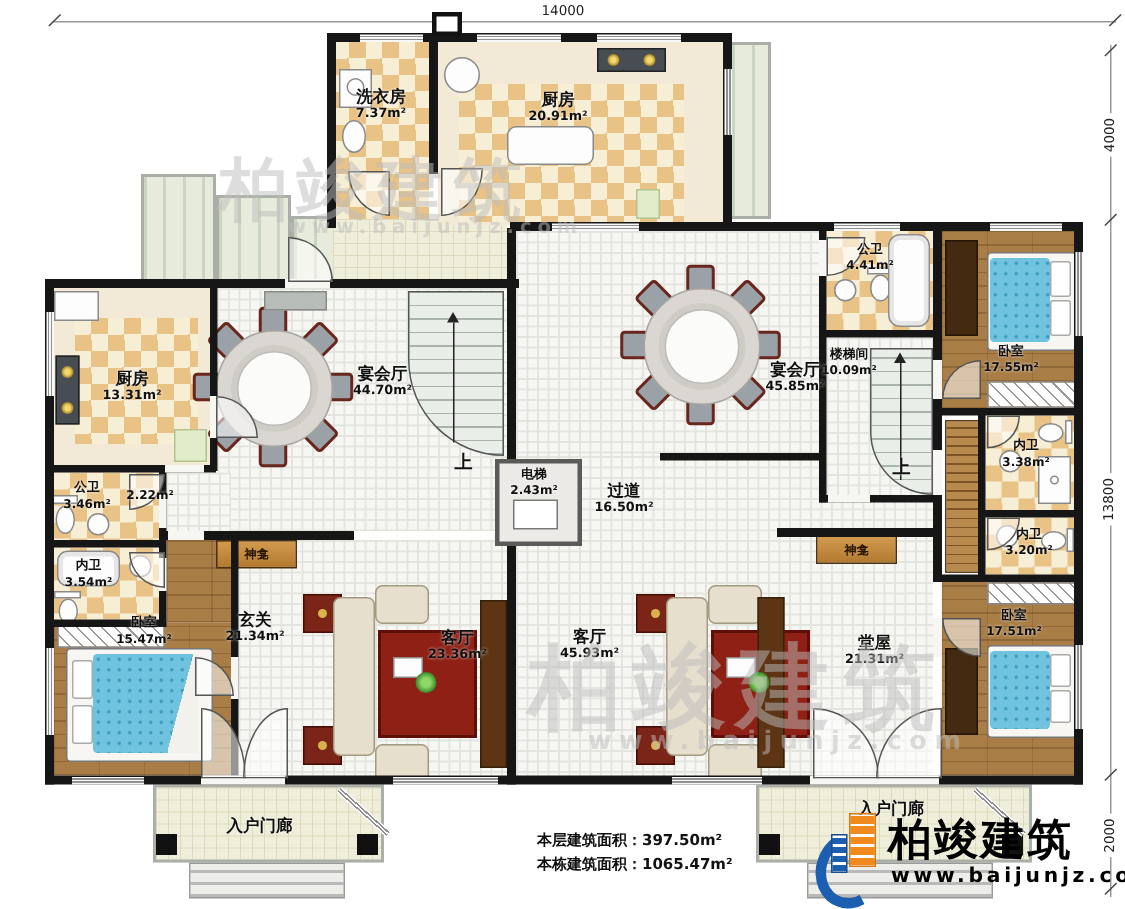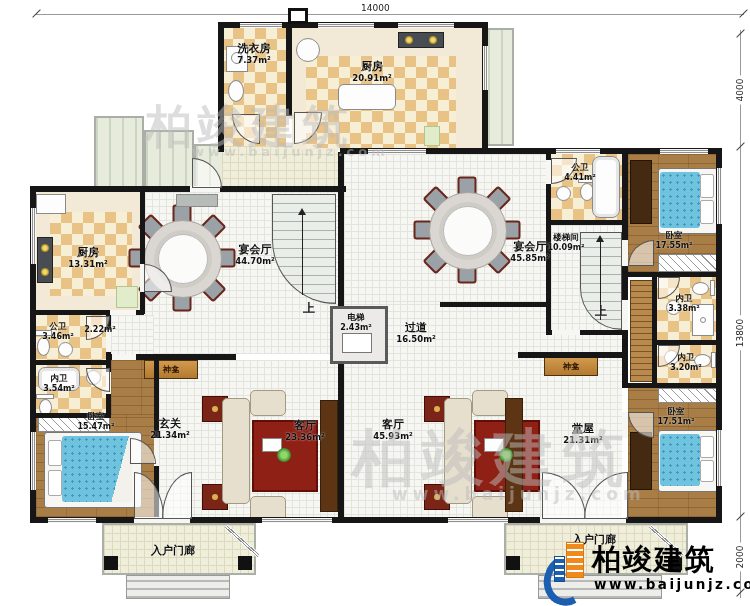--- a/index.html
+++ b/index.html
@@ -295,39 +295,39 @@
   <div class="arc" style="left:551px;top:158px;width:24px;height:24px;border-radius:0 0 100% 0"></div>
   <div class="arc" style="left:628px;top:240px;width:24px;height:24px;border-radius:100% 0 0 0"></div>
   <div class="arc" style="left:628px;top:412px;width:24px;height:24px;border-radius:0 0 0 100%"></div>
   <div class="arc" style="left:658px;top:277px;width:20px;height:20px;border-radius:0 0 100% 0"></div>
   <div class="arc" style="left:658px;top:345px;width:20px;height:20px;border-radius:0 0 100% 0"></div>
   <div class="arc" style="left:134px;top:472px;width:28px;height:45px;border-radius:0 100% 0 0"></div>
   <div class="arc" style="left:162px;top:472px;width:28px;height:45px;border-radius:100% 0 0 0"></div>
   <div class="arc" style="left:542px;top:472px;width:42px;height:45px;border-radius:0 100% 0 0"></div>
   <div class="arc" style="left:584px;top:472px;width:42px;height:45px;border-radius:100% 0 0 0"></div>
 
-  <div class="rlabel" style="left:254px;top:54px"><span>洗衣房</span><span class="ar">7.37m²</span></div>
+  <div class="rlabel" style="left:254px;top:70px"><span>洗衣房</span><span class="ar">7.37m²</span></div>
   <div class="rlabel" style="left:372px;top:72px"><span>厨房</span><span class="ar">20.91m²</span></div>
   <div class="rlabel" style="left:88px;top:258px"><span>厨房</span><span class="ar">13.31m²</span></div>
   <div class="rlabel" style="left:255px;top:255px"><span>宴会厅</span><span class="ar">44.70m²</span></div>
   <div class="rlabel" style="left:530px;top:252px"><span>宴会厅</span><span class="ar">45.85m²</span></div>
   <div class="rlabel sm" style="left:580px;top:172px"><span>公卫</span><span class="ar">4.41m²</span></div>
   <div class="rlabel sm" style="left:566px;top:242px"><span>楼梯间</span><span class="ar">10.09m²</span></div>
   <div class="rlabel sm" style="left:674px;top:240px"><span>卧室</span><span class="ar">17.55m²</span></div>
   <div class="rlabel sm" style="left:684px;top:303px"><span>内卫</span><span class="ar">3.38m²</span></div>
   <div class="rlabel sm" style="left:686px;top:362px"><span>内卫</span><span class="ar">3.20m²</span></div>
   <div class="rlabel sm" style="left:676px;top:416px"><span>卧室</span><span class="ar">17.51m²</span></div>
   <div class="rlabel" style="left:416px;top:333px"><span>过道</span><span class="ar">16.50m²</span></div>
   <div class="rlabel sm" style="left:58px;top:331px"><span>公卫</span><span class="ar">3.46m²</span></div>
   <div class="rlabel sm" style="left:100px;top:330px">
       <span class="ar">2.22m²</span>
     </div>
   <div class="rlabel sm" style="left:59px;top:383px"><span>内卫</span><span class="ar">3.54m²</span></div>
   <div class="rlabel sm" style="left:96px;top:421px"><span>卧室</span><span class="ar">15.47m²</span></div>
-  <div class="rlabel" style="left:170px;top:429px"><span>玄关</span><span class="ar">21.34m²</span></div>
+  <div class="rlabel" style="left:170px;top:419px"><span>玄关</span><span class="ar">21.34m²</span></div>
   <div class="rlabel" style="left:305px;top:431px"><span>客厅</span><span class="ar">23.36m²</span></div>
   <div class="rlabel" style="left:393px;top:430px"><span>客厅</span><span class="ar">45.93m²</span></div>
   <div class="rlabel" style="left:583px;top:434px"><span>堂屋</span><span class="ar">21.31m²</span></div>
   <div class="rlabel" style="left:173px;top:551px"><span>入户门廊</span></div>
   <div class="rlabel" style="left:594px;top:540px"><span>入户门廊</span></div>
   <div class="rlabel sm" style="left:356px;top:322px"><span>电梯</span><span class="ar">2.43m²</span></div>
   <div class="rlabel uplbl" style="left:309px;top:309px"><span>上</span></div>
   <div class="rlabel uplbl" style="left:601px;top:312px"><span>上</span></div>
 
   <div class="wm" style="left:146px;top:96px;font-size:46px"><span>柏竣建筑</span></div>
@@ -342,20 +342,22 @@
   <div class="dim-line" style="left:740px;top:30px;width:1px;height:568px"></div>
   <div class="tick" style="left:735px;top:33px"></div>
   <div class="tick" style="left:735px;top:146px"></div>
   <div class="tick" style="left:735px;top:516px"></div>
   <div class="tick" style="left:735px;top:592px"></div>
   <div class="dim-text v" style="left:726px;top:85px"><span>4000</span></div>
   <div class="dim-text v" style="left:723px;top:328px"><span>13800</span></div>
   <div class="dim-text v" style="left:726px;top:552px"><span>2000</span></div>
 
   <div class="stats">
+    <div><span>本层建筑面积：</span><span>397.50m²</span></div>
+    <div><span>本栋建筑面积：</span><span>1065.47m²</span></div>
   </div>
   <div class="logo" style="width:206px;height:62px">
     <div style="position:absolute;left:0;top:0;width:46px;height:60px">
       <div class="lg-cres"></div>
       <div class="lg-bl"></div>
       <div class="lg-or"></div>
     </div>
     <div class="nm">柏竣建筑</div>
     <div class="url">www.baijunjz.com</div>
   </div>

